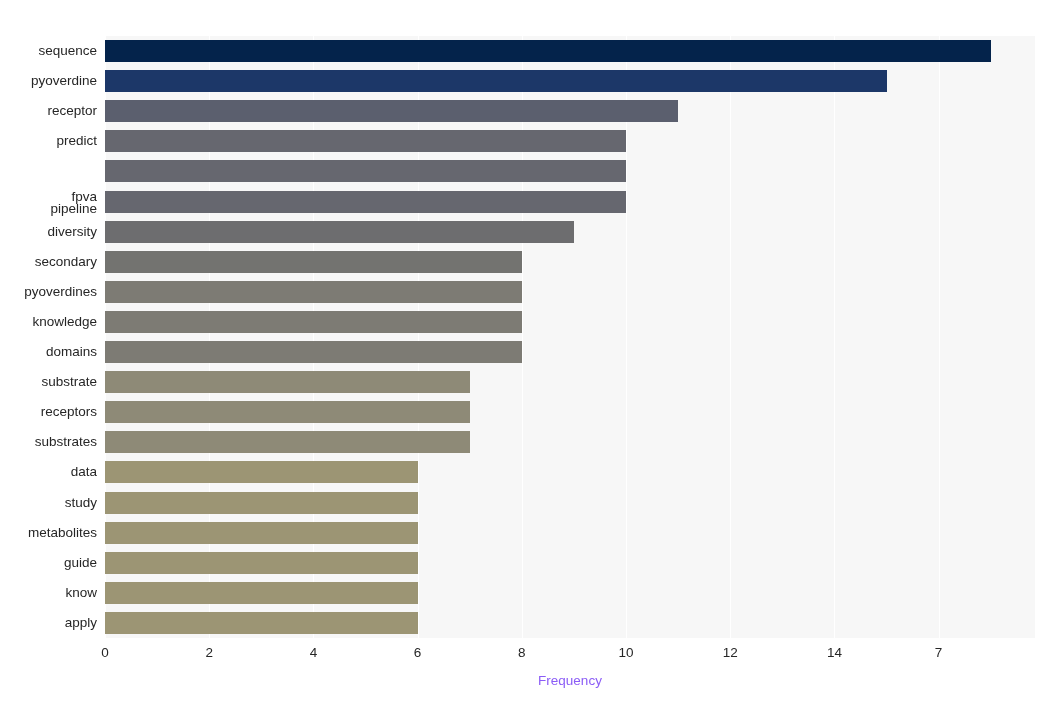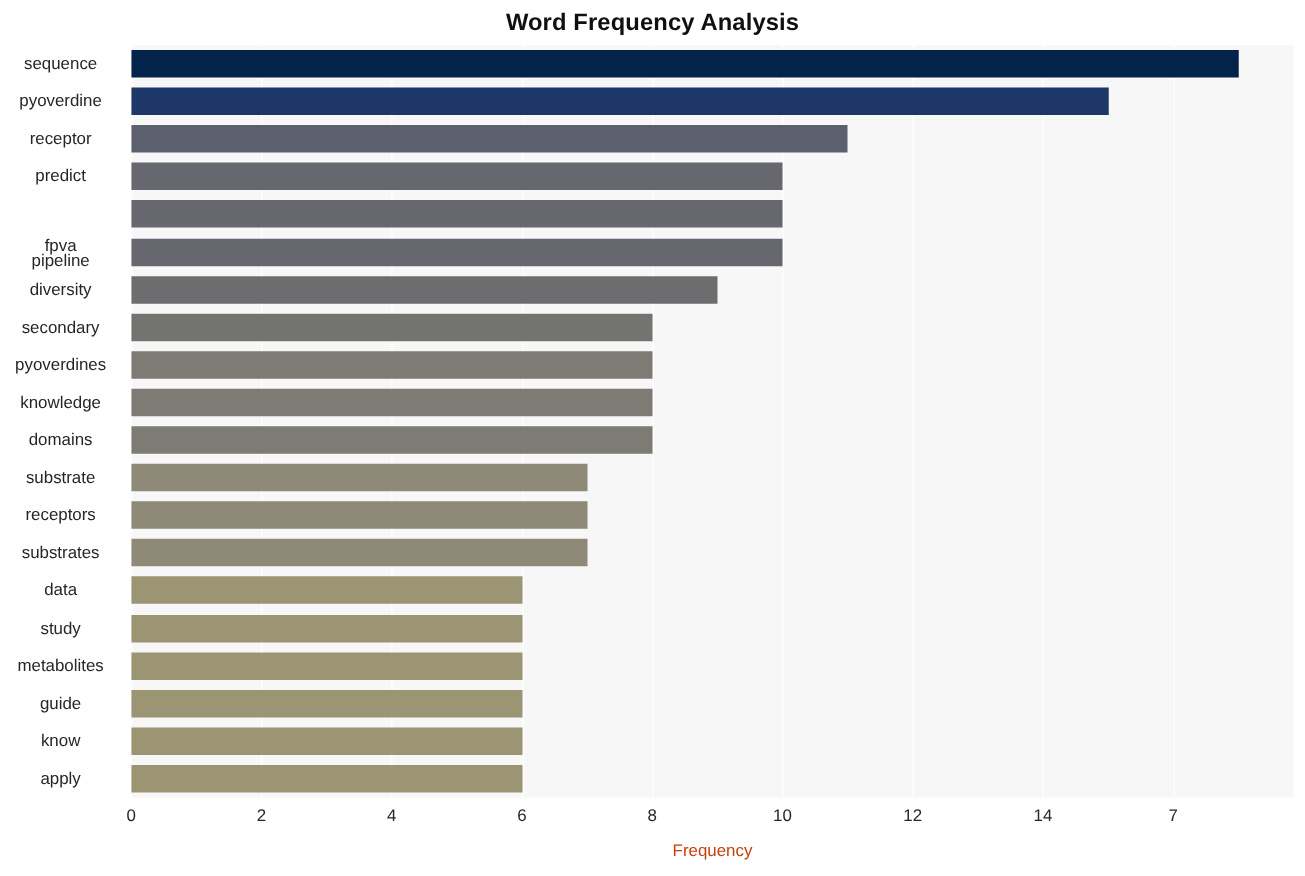--- a/index.html
+++ b/index.html
@@ -80,21 +80,21 @@
     position: absolute;
     left: 0;
     top: 36px;
     width: 97px;
     height: 602px;
   }
   .y-tick-label {
     position: absolute;
     right: 0;
     width: 97px;
-    text-align: center;
+    text-align: right;
     font-size: 13.5px;
     color: #262626;
     line-height: 22px;
     height: 22px;
     white-space: nowrap;
   }
 
   
   #x-axis-labels {
     position: absolute;
@@ -114,30 +114,29 @@
     line-height: 20px;
   }
 
   #x-axis-title {
     position: absolute;
     left: 105px;
     top: 672px;
     width: 930px;
     text-align: center;
     font-size: 13.5px;
-    color: #c2410c;
+    color: #8b5cf6;
     line-height: 18px;
   }
 </style>
 </head>
 <body>
 
 <div id="chart-root">
 
-  <div id="chart-title">Word Frequency Analysis</div>
 
   <div id="plot-area">
     <div id="gridlines-layer">
         <div class="gridline" style="left: 0px;"></div>
         <div class="gridline" style="left: 104.202px;"></div>
         <div class="gridline" style="left: 208.403px;"></div>
         <div class="gridline" style="left: 312.605px;"></div>
         <div class="gridline" style="left: 416.807px;"></div>
         <div class="gridline" style="left: 521.008px;"></div>
         <div class="gridline" style="left: 625.21px;"></div>

